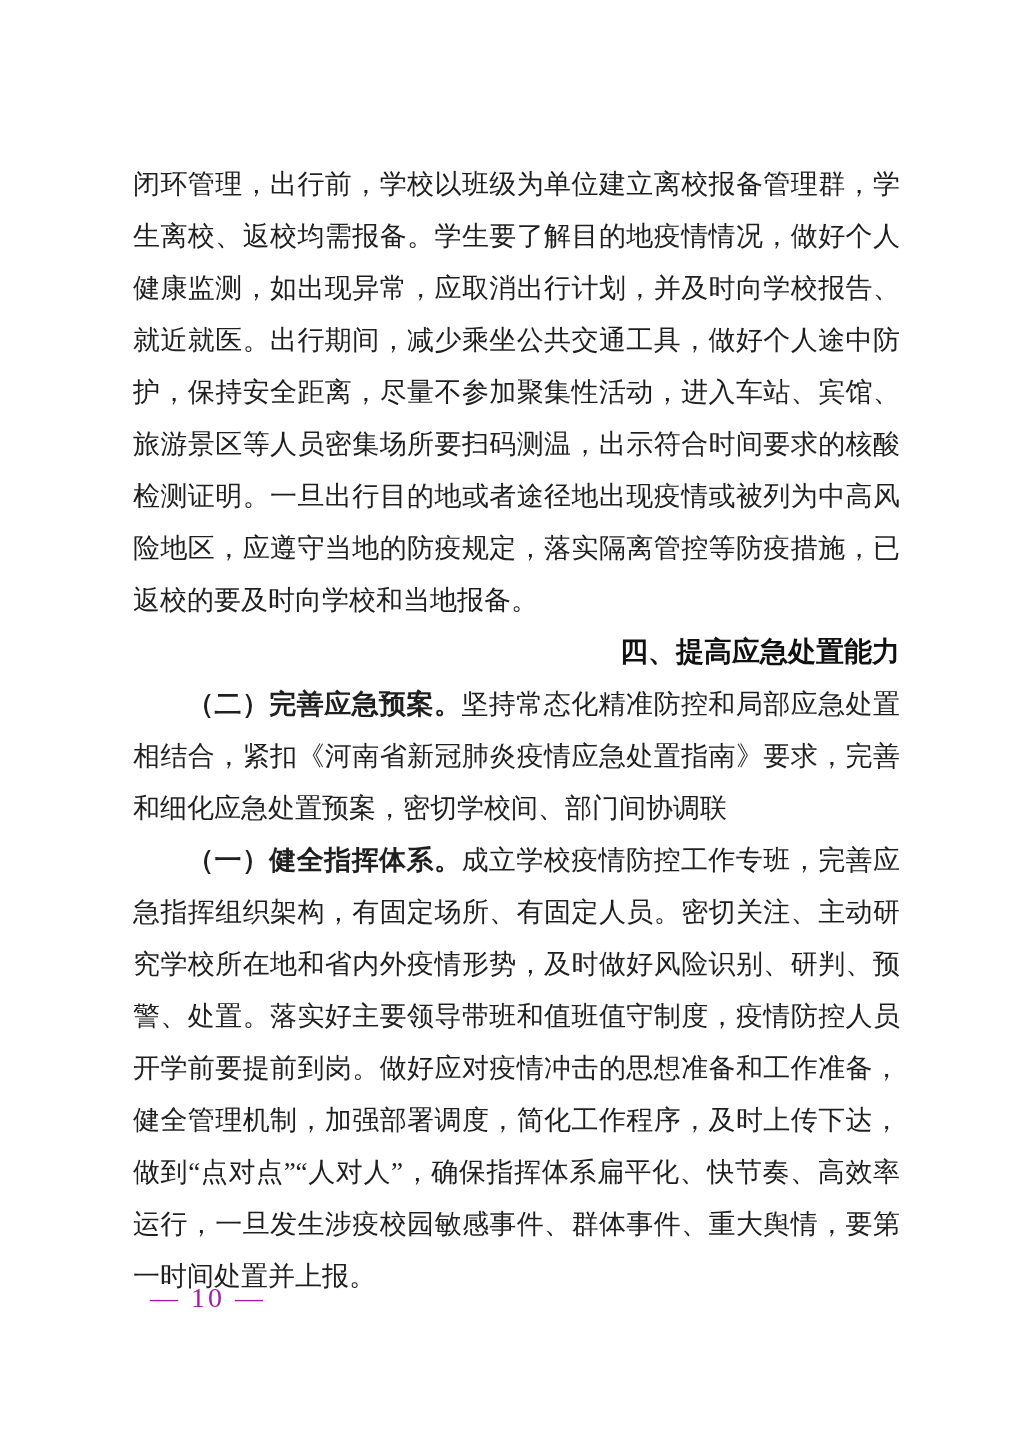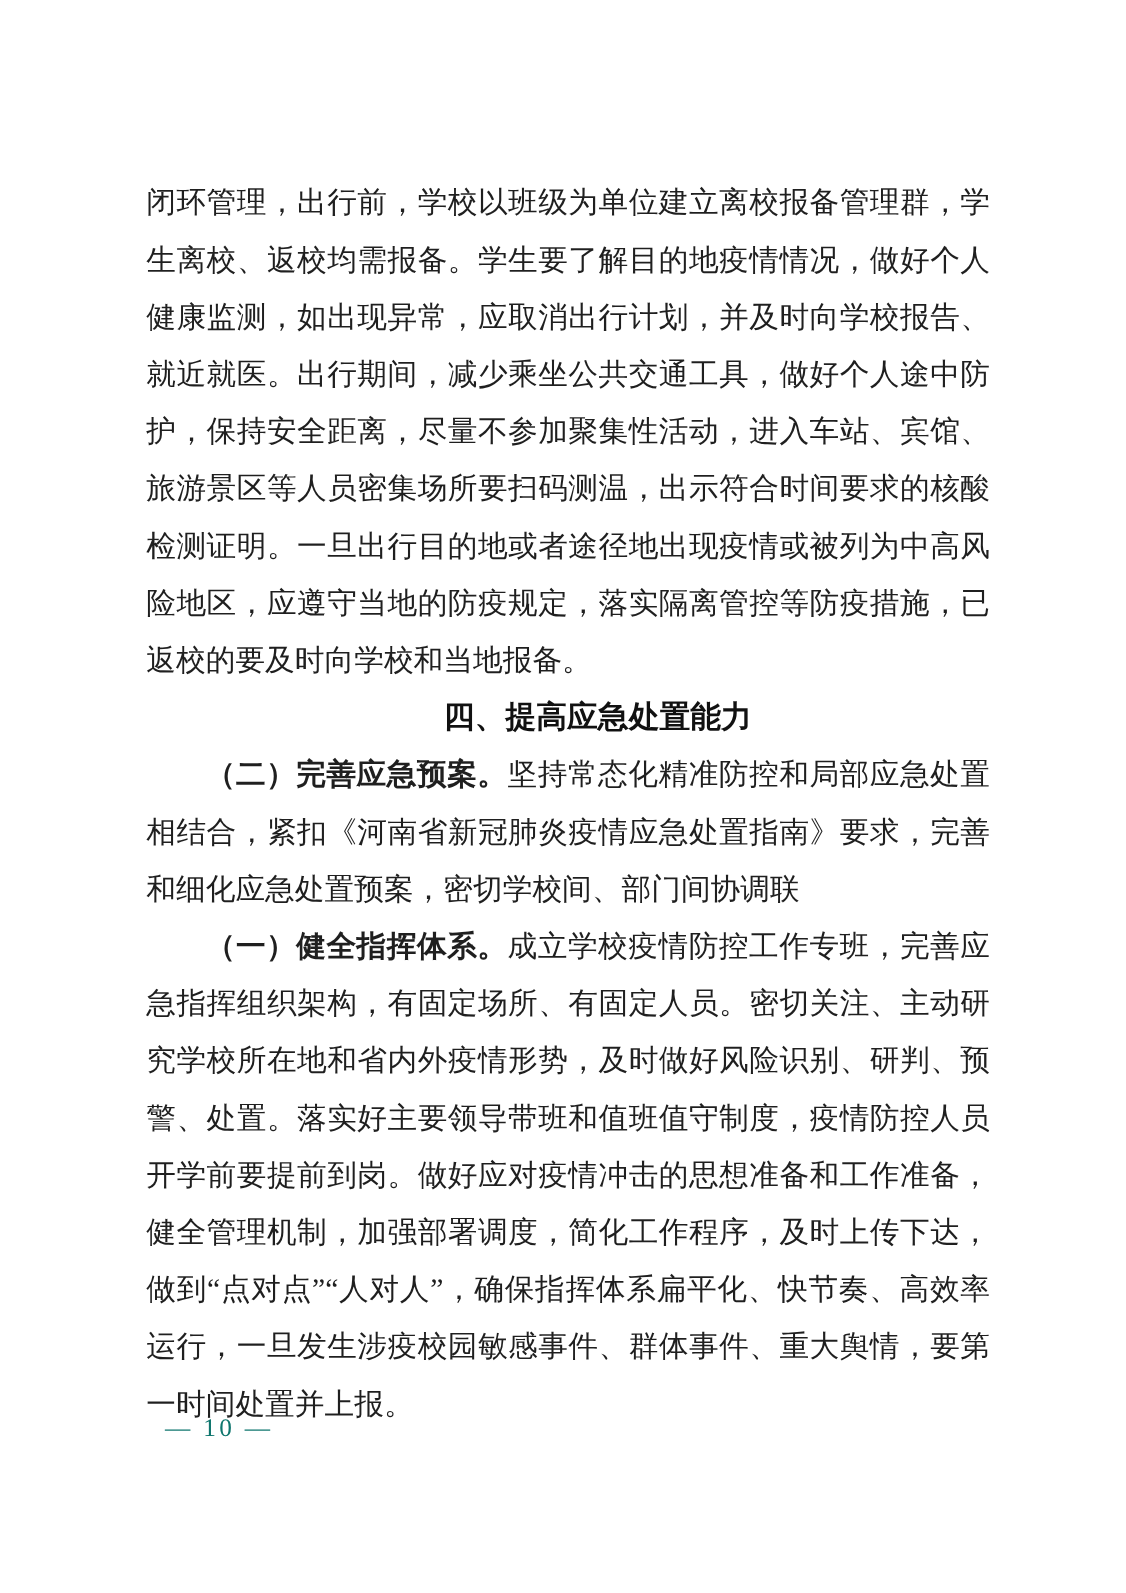--- a/index.html
+++ b/index.html
@@ -37,33 +37,33 @@
     text-indent: 54px;
   }
   .heading {
     margin: 0;
     font-size: 28px;
     line-height: 52px;
     color: #111111;
     font-weight: bold;
     font-family: "Liberation Sans", sans-serif;
     text-indent: 54px;
-    text-align: center;
+    text-align: right;
   }
   .lead {
     font-weight: 600;
   }
   .footer {
     position: absolute;
     left: 150px;
     top: 1283px;
-    font-size: 23px;
+    font-size: 28px;
     line-height: 30px;
     letter-spacing: 3px;
-    color: #0f766e;
+    color: #a21caf;
     font-family: "Liberation Serif", serif;
   }
 </style>
 </head>
 <body>
 
 <div class="page">
   <div class="content">
 
     <p class="para">闭环管理，出行前，学校以班级为单位建立离校报备管理群，学生离校、返校均需报备。学生要了解目的地疫情情况，做好个人健康监测，如出现异常，应取消出行计划，并及时向学校报告、就近就医。出行期间，减少乘坐公共交通工具，做好个人途中防护，保持安全距离，尽量不参加聚集性活动，进入车站、宾馆、旅游景区等人员密集场所要扫码测温，出示符合时间要求的核酸检测证明。一旦出行目的地或者途径地出现疫情或被列为中高风险地区，应遵守当地的防疫规定，落实隔离管控等防疫措施，已返校的要及时向学校和当地报备。</p>

